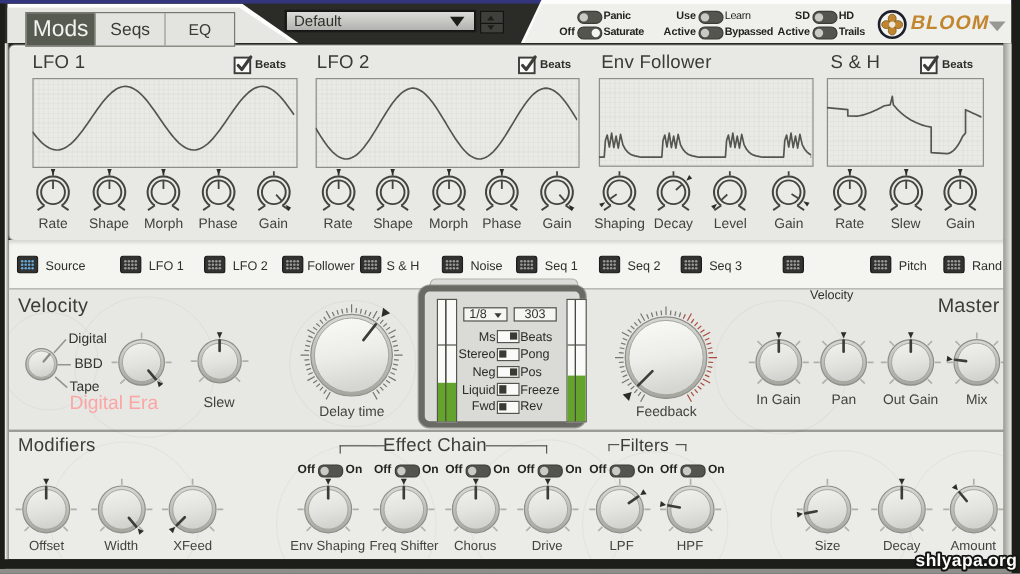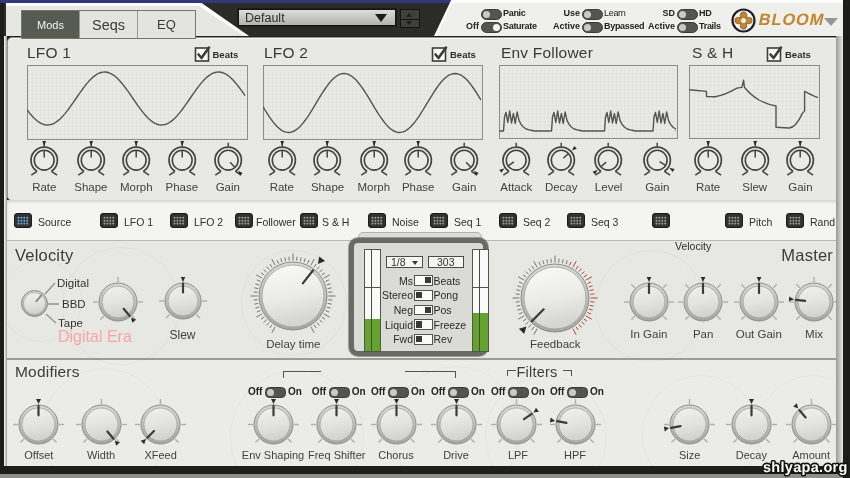--- a/index.html
+++ b/index.html
@@ -38,21 +38,21 @@
 <div style="position:absolute;left:241px;top:250px;width:104px;height:104px;border-radius:50%;border:1px solid rgba(0,0,0,0.035)"></div>
 <div style="position:absolute;left:595px;top:250px;width:110px;height:110px;border-radius:50%;border:1px solid rgba(0,0,0,0.035)"></div>
 <div style="position:absolute;left:0px;top:260px;width:80px;height:80px;border-radius:50%;border:1px solid rgba(0,0,0,0.035)"></div>
 <div style="position:absolute;left:0px;top:0px;width:850px;height:36px;background:#2b2b27"></div>
 <div style="position:absolute;left:0px;top:0px;width:850px;height:2.5px;background:#33357d"></div>
 <div style="position:absolute;left:6px;top:3px;width:243px;height:33px;background:#fdfdfb;clip-path:polygon(0 0,80.5% 0,100% 100%,0 100%)"></div>
 <div style="position:absolute;left:6px;top:6px;width:238px;height:30px;background:#e6e6e3;clip-path:polygon(0 0,81% 0,100% 100%,0 100%)"></div>
 <div style="position:absolute;left:434px;top:0px;width:409px;height:36px;background:#fdfdfb;clip-path:polygon(4.2% 0,100% 0,100% 100%,0 100%)"></div>
 <div style="position:absolute;left:437px;top:3px;width:406px;height:33px;background:#efefec;clip-path:polygon(3.5% 0,100% 0,100% 100%,0 100%)"></div>
 <div style="position:absolute;left:21px;top:10px;width:173px;height:27px;display:flex;border:1px solid #77776f;background:#e3e3e0">
-      <div style="flex:1;background:#575b51;color:#f2f2ef;display:flex;align-items:center;justify-content:center;font-size:11px">Mods</div>
+      <div style="flex:1;background:#575b51;color:#f2f2ef;display:flex;align-items:center;justify-content:center;font-size:19px">Mods</div>
       <div style="flex:1;border-left:1px solid #9a9a92;display:flex;align-items:center;justify-content:center;font-size:14.5px;color:#3a3a36">Seqs</div>
       <div style="flex:1;border-left:1px solid #9a9a92;display:flex;align-items:center;justify-content:center;font-size:13px;color:#3a3a36">EQ</div>
     </div>
 <div style="position:absolute;left:238px;top:9px;width:158px;height:17px;background:linear-gradient(#dcdcd8,#b2b2ae);border:1.5px solid #161614;box-shadow:0 0 0 1px #00000055;display:flex;align-items:center;font-size:12.5px;color:#2e2e2a;padding-left:6px;box-sizing:border-box">Default<div style="position:absolute;right:8px;top:4px;width:0;height:0;border-left:6px solid transparent;border-right:6px solid transparent;border-top:8px solid #1c1c18"></div></div>
 <div style="position:absolute;left:400px;top:9px;width:18px;height:17px;background:#3f3f3b;border:1px solid #131311">
       <div style="position:absolute;left:5px;top:2.5px;width:0;height:0;border-left:3.5px solid transparent;border-right:3.5px solid transparent;border-bottom:4px solid #1e1e1a"></div>
       <div style="position:absolute;left:0;top:8.5px;width:100%;border-top:1px solid #131311"></div>
       <div style="position:absolute;left:5px;bottom:2.5px;width:0;height:0;border-left:3.5px solid transparent;border-right:3.5px solid transparent;border-top:4px solid #1e1e1a"></div>
     </div>
 <div style="position:absolute;left:503px;top:8px;text-align:left;font-size:9px;font-weight:700;color:#23231f;letter-spacing:-0.3px;white-space:nowrap;">Panic</div>
@@ -233,21 +233,21 @@
 <div style="position:absolute;left:404.2px;top:181px;width:120px;text-align:center;font-size:11.5px;color:#42423e">Gain</div>
 <svg style="position:absolute;left:489.1px;top:133.3px" width="54.4" height="54.4">
       <path d="M20 38.3 A13.2 13.2 0 1 1 34.4 38.3" fill="none" stroke="#45453f" stroke-width="1.7"></path>
       <line x1="20" y1="38.3" x2="14.3" y2="42.1" stroke="#45453f" stroke-width="1.6"></line>
       <line x1="34.4" y1="38.3" x2="40.1" y2="42.1" stroke="#45453f" stroke-width="1.6"></line>
       <circle cx="27.2" cy="27.2" r="9.9" fill="#eaeae7" stroke="#45453f" stroke-width="1.6"></circle>
       <line x1="27.2" y1="13.5" x2="27.2" y2="9.8" stroke="#45453f" stroke-width="1.5"></line>
       <line x1="19.5" y1="32.6" x2="24.9" y2="28.8" stroke="#45453f" stroke-width="1.5"></line>
       <polygon points="15.4,35.5 12.4,39.8 10.3,36.8" fill="#2c2c28"></polygon>
     </svg>
-<div style="position:absolute;left:456.3px;top:181px;width:120px;text-align:center;font-size:11.5px;color:#42423e">Attack</div>
+<div style="position:absolute;left:456.3px;top:181px;width:120px;text-align:center;font-size:11.5px;color:#42423e">Shaping</div>
 <svg style="position:absolute;left:534px;top:133.3px" width="54.4" height="54.4">
       <path d="M20 38.3 A13.2 13.2 0 1 1 34.4 38.3" fill="none" stroke="#45453f" stroke-width="1.7"></path>
       <line x1="20" y1="38.3" x2="14.3" y2="42.1" stroke="#45453f" stroke-width="1.6"></line>
       <line x1="34.4" y1="38.3" x2="40.1" y2="42.1" stroke="#45453f" stroke-width="1.6"></line>
       <circle cx="27.2" cy="27.2" r="9.9" fill="#eaeae7" stroke="#45453f" stroke-width="1.6"></circle>
       <line x1="27.2" y1="13.5" x2="27.2" y2="9.8" stroke="#45453f" stroke-width="1.5"></line>
       <line x1="34.2" y1="20.9" x2="29.3" y2="25.3" stroke="#45453f" stroke-width="1.5"></line>
       <polygon points="37.9,17.6 40.3,12.9 42.8,15.7" fill="#2c2c28"></polygon>
     </svg>
 <div style="position:absolute;left:501.2px;top:181px;width:120px;text-align:center;font-size:11.5px;color:#42423e">Decay</div>
@@ -738,20 +738,21 @@
 <div style="position:absolute;left:414px;top:319.4px;width:17px;height:8.5px;background:#fafaf8;border:1.2px solid #55554f">
       <div style="position:absolute;left:1px;top:1px;width:6.2px;height:6.2px;background:#3a3a34"></div>
     </div>
 <div style="position:absolute;left:433.5px;top:318.6px;text-align:left;font-size:10.5px;font-weight:400;color:#2b2b27;white-space:nowrap;">Freeze</div>
 <div style="position:absolute;left:370px;top:333.3px;width:43px;text-align:right;font-size:10.5px;font-weight:400;color:#2b2b27;white-space:nowrap;">Fwd</div>
 <div style="position:absolute;left:414px;top:334.1px;width:17px;height:8.5px;background:#fafaf8;border:1.2px solid #55554f">
       <div style="position:absolute;left:1px;top:1px;width:6.2px;height:6.2px;background:#3a3a34"></div>
     </div>
 <div style="position:absolute;left:433.5px;top:333.3px;text-align:left;font-size:10.5px;font-weight:400;color:#2b2b27;white-space:nowrap;">Rev</div>
 <div style="position:absolute;left:15px;top:363px;text-align:left;font-size:15.5px;font-weight:400;color:#3c3c38;letter-spacing:0.2px;white-space:nowrap;">Modifiers</div>
+<div style="position:absolute;left:292px;top:363px;width:141px;text-align:center;font-size:15.5px;font-weight:400;color:#3c3c38;letter-spacing:0.2px;white-space:nowrap;">Effect Chain</div>
 <div style="position:absolute;left:283px;top:370.5px;width:37px;height:6px;border-top:1.4px solid #55554f;border-left:1.4px solid #55554f"></div>
 <div style="position:absolute;left:405px;top:370.5px;width:50px;height:6px;border-top:1.4px solid #55554f;border-right:1.4px solid #55554f"></div>
 <div style="position:absolute;left:495px;top:363.5px;width:84px;text-align:center;font-size:14.5px;font-weight:400;color:#3c3c38;letter-spacing:0.2px;white-space:nowrap;">Filters</div>
 <div style="position:absolute;left:507px;top:369.5px;width:8px;height:5px;border-top:1.4px solid #55554f;border-left:1.4px solid #55554f"></div>
 <div style="position:absolute;left:563px;top:369.5px;width:8px;height:5px;border-top:1.4px solid #55554f;border-right:1.4px solid #55554f"></div>
 <div style="position:absolute;left:248px;top:385.5px;text-align:left;font-size:10px;font-weight:700;color:#23231f;white-space:nowrap;">Off</div>
 <div style="position:absolute;left:265px;top:386.5px;width:19px;height:9px;background:#54544f;border-radius:4.5px;border:1px solid #3a3a36">
       <div style="position:absolute;left:1px;top:1px;width:7px;height:7px;border-radius:50%;background:#cacac6"></div>
     </div>
 <div style="position:absolute;left:288px;top:385.5px;text-align:left;font-size:10px;font-weight:700;color:#23231f;white-space:nowrap;">On</div>

